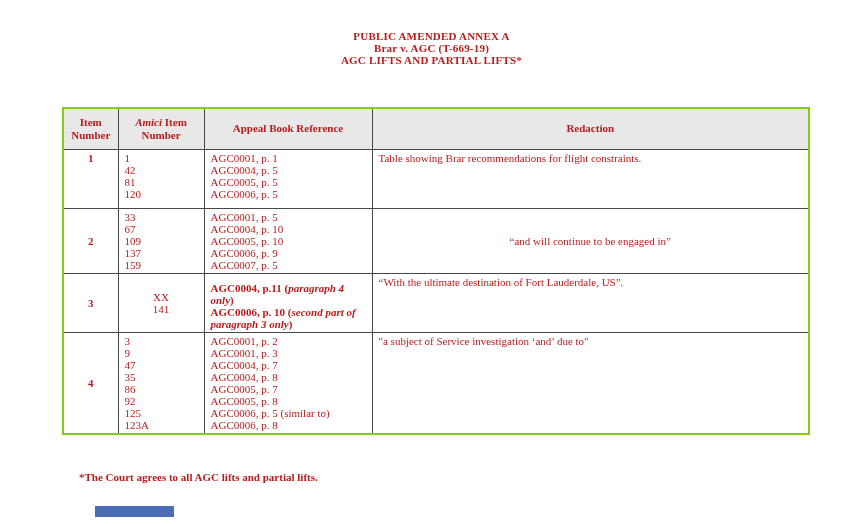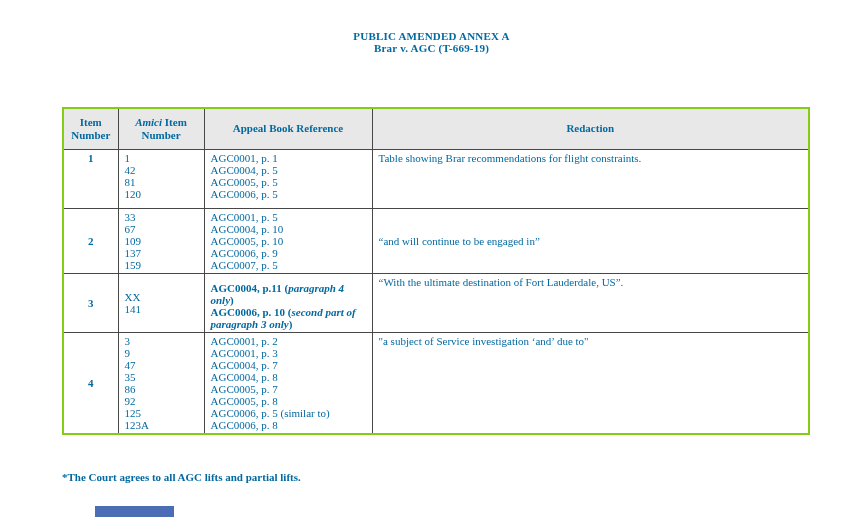--- a/index.html
+++ b/index.html
@@ -1,44 +1,45 @@
 <!DOCTYPE html>
 <html><head>
 <meta charset="utf-8">
 <style>
   html,body{margin:0;padding:0;background:#fff;}
   #page{position:relative;width:863px;height:524px;background:#ffffff;overflow:hidden;
-        font-family:"Liberation Serif","DejaVu Serif",serif;color:#0369a1;}
+        font-family:"Liberation Serif","DejaVu Serif",serif;color:#b91c1c;}
   
   #title{position:absolute;left:0;top:30px;width:100%;text-align:center;
          font-weight:bold;font-size:11px;line-height:12px;letter-spacing:.2px;}
   
   #annex-table{position:absolute;left:62px;top:107px;width:746px;
                border-collapse:collapse;table-layout:fixed;
                border:2px solid #84cc16;}
   #annex-table th,#annex-table td{border:1px solid #474747;font-size:11px;
                line-height:12px;padding:2px 6px;vertical-align:top;overflow:hidden;}
   #annex-table th{font-weight:bold;text-align:center;vertical-align:middle;line-height:13px;}
   td.item-cell{text-align:center;font-weight:bold;}
   .vtop{vertical-align:top !important;}
-  .vmid{vertical-align:middle !important;}
+  .vmid{vertical-align:middle !important;text-align:center;}
   .padtop{padding-top:8px !important;font-weight:bold;}
   
-  #footnote{position:absolute;left:62px;top:471px;font-weight:bold;font-size:11px;}
+  #footnote{position:absolute;left:79px;top:471px;font-weight:bold;font-size:11px;}
   
   #blue-bar{position:absolute;left:95px;top:506px;width:79px;height:11px;}
 </style>
 </head>
 <body>
 
 <div id="page">
 
   <div id="title">
     <div>PUBLIC AMENDED ANNEX A</div>
     <div>Brar v. AGC (T-669-19)</div>
+    <div>AGC LIFTS AND PARTIAL LIFTS*</div>
   </div>
 
   <table id="annex-table">
     <colgroup>
       <col style="width:55px">
         <col style="width:86px">
         <col style="width:168px">
         <col style="width:437px">
     </colgroup>
     <tbody>

